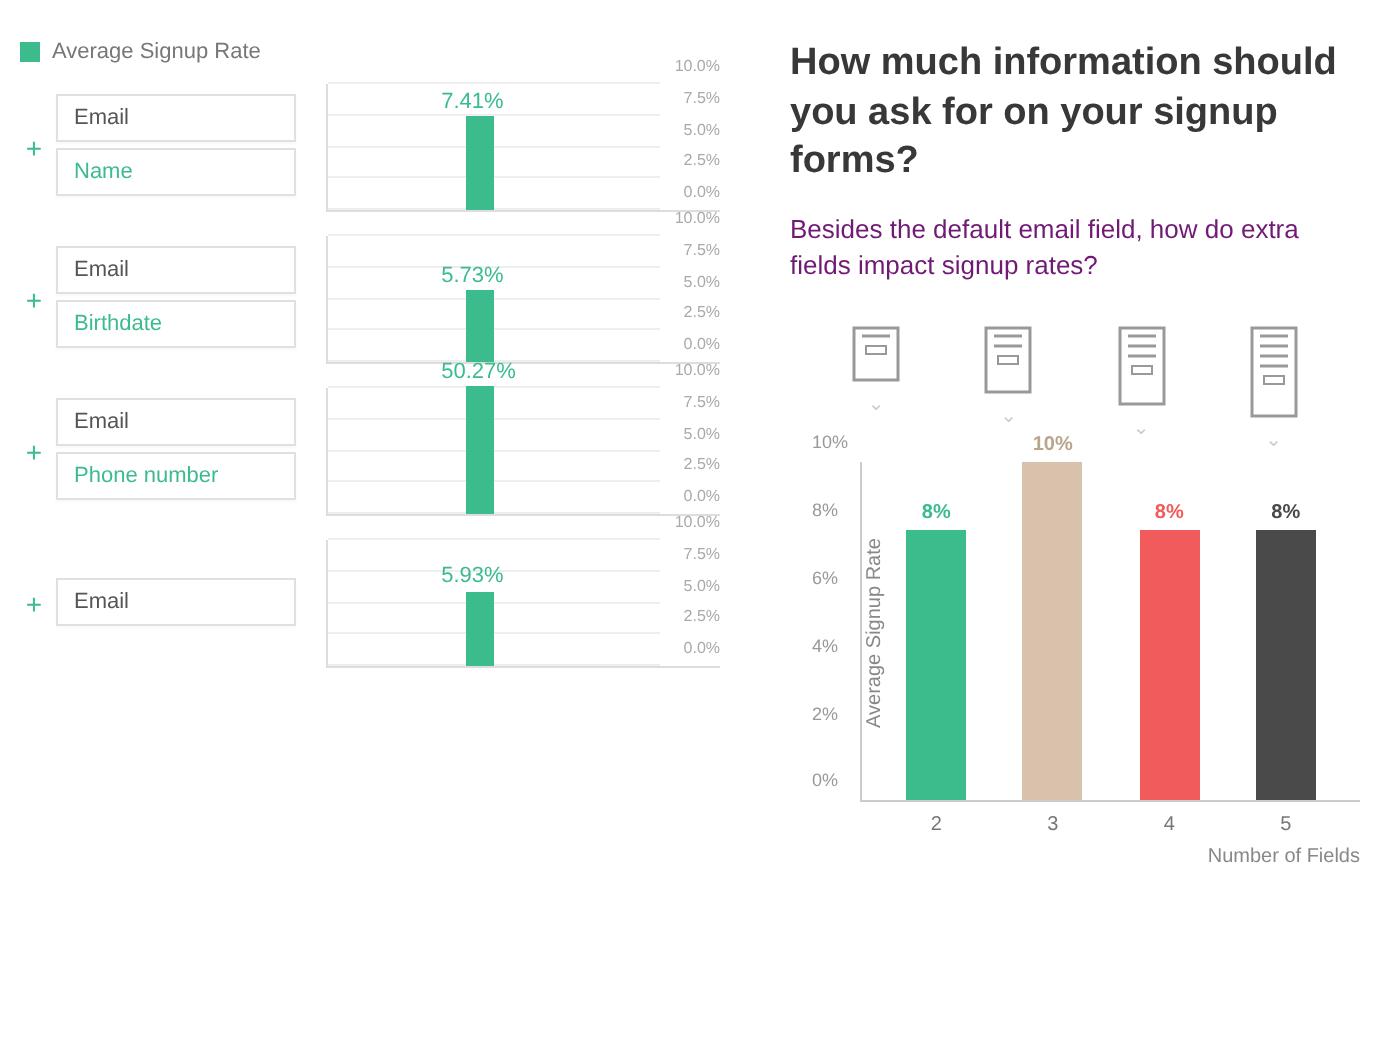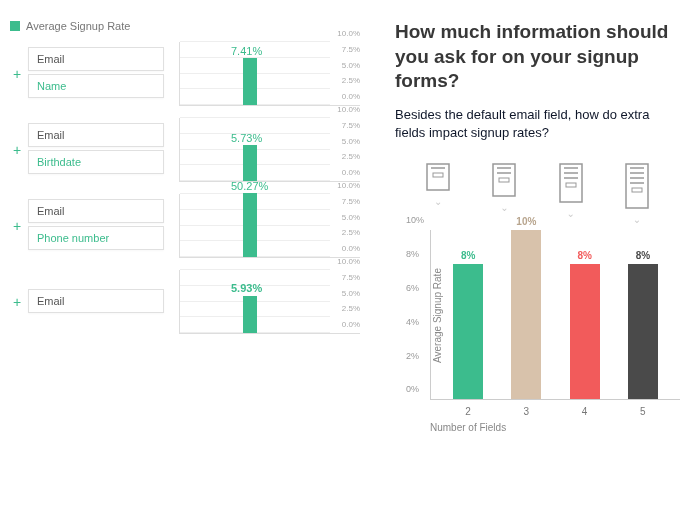--- a/index.html
+++ b/index.html
@@ -4,43 +4,43 @@
 <style>
 *{box-sizing:border-box;margin:0;padding:0}
 body{font-family:-apple-system,BlinkMacSystemFont,"Segoe UI",Helvetica,Arial,sans-serif;width:700px;height:531px;background:#fff;display:flex;padding:20px 10px}
 .left{width:370px;padding-right:20px}
 .right{width:300px;padding-left:15px}
 h2{font-size:19px;font-weight:600;color:#383838;line-height:1.3;margin-bottom:12px}
 .legend{display:flex;align-items:center;font-size:11px;color:#777;margin-bottom:10px}
 .legend-sw{width:10px;height:10px;background:#3cbc8d;margin-right:6px}
 .combo{display:flex;align-items:center;margin-bottom:12px}
 .plus{color:#3cbc8d;font-size:14px;width:14px;text-align:center}
-.fields{width:136px;margin-left:4px}
+.fields{width:120px;margin-left:4px}
 .field{border:1px solid #e0e0e0;padding:5px 8px;font-size:11px;margin-bottom:3px;background:#fff;box-shadow:0 1px 2px rgba(0,0,0,0.03)}
 .field.email{color:#555}
 .field.extra{color:#3cbc8d}
 .mini-chart{flex:1;height:64px;position:relative;margin-left:15px;border-left:1px solid #ddd;border-bottom:1px solid #ddd}
 .mini-chart .grid{position:absolute;left:0;right:30px;border-top:1px solid #eee}
 .mini-chart .bar{position:absolute;bottom:0;left:35%;width:14px;background:#3cbc8d}
 .mini-chart .val{position:absolute;left:calc(35% - 12px);font-size:11px;color:#3cbc8d;font-weight:500}
 .mini-chart .tick{position:absolute;right:0;font-size:8px;color:#aaa;transform:translateY(-50%)}
-.sub{font-size:13px;color:#0f172a;margin-bottom:20px;line-height:1.4}
+.sub{font-size:13px;color:#701a75;margin-bottom:20px;line-height:1.4}
 .forms-row{display:flex;justify-content:space-around;padding:0 10px;margin-bottom:5px}
 .form-ic{width:30px;display:flex;flex-direction:column;align-items:center}
 .form-ic svg{stroke:#999;fill:none}
 .form-ic .arrow{color:#ccc;font-size:10px;margin-top:2px}
 .big-chart{position:relative;height:200px;padding-left:35px;padding-bottom:30px}
 .big-chart .ylabel{position:absolute;left:-5px;top:50%;transform:rotate(-90deg) translateX(20px);transform-origin:center;font-size:10px;color:#888;white-space:nowrap}
 .big-chart .plot{position:relative;height:170px;border-left:1px solid #ccc;border-bottom:1px solid #ccc}
 .big-chart .gtick{position:absolute;left:-25px;font-size:9px;color:#999;transform:translateY(-50%)}
 .big-chart .bars{position:absolute;left:0;right:0;bottom:0;top:0;display:flex;justify-content:space-around;align-items:flex-end;padding:0 8px}
 .bbar{width:30px;position:relative}
 .bbar .lbl{position:absolute;top:-14px;left:0;right:0;text-align:center;font-size:10px;font-weight:600}
 .bbar .xl{position:absolute;bottom:-18px;left:0;right:0;text-align:center;font-size:10px;color:#777}
-.xlabel{text-align:left;font-size:10px;color:#888;margin-top:22px}
+.xlabel{text-align:right;font-size:10px;color:#888;margin-top:22px}
 </style>
 </head>
 <body>
 
 <div class="left">
   <div class="legend">
     <span class="legend-sw"></span>
     <span>Average Signup Rate</span>
   </div>
   <div id="combos">
@@ -117,21 +117,21 @@
           <div class="tick" style="bottom: 0%;">0.0%</div>
           <div class="grid" style="bottom: 25%;"></div>
           <div class="tick" style="bottom: 25%;">2.5%</div>
           <div class="grid" style="bottom: 50%;"></div>
           <div class="tick" style="bottom: 50%;">5.0%</div>
           <div class="grid" style="bottom: 75%;"></div>
           <div class="tick" style="bottom: 75%;">7.5%</div>
           <div class="grid" style="bottom: 100%;"></div>
           <div class="tick" style="bottom: 100%;">10.0%</div>
           <div class="bar" style="height: 59.3%;"></div>
-          <div class="val" style="bottom: 61.3%; font-weight: bold;">5.93%</div>
+          <div class="val" style="bottom: 61.3%;">5.93%</div>
         </div>
       </div>
     </div>
 </div>
 
 <div class="right">
   <h2>How much information should you ask for on your signup forms?</h2>
   <div class="sub">Besides the default email field, how do extra fields impact signup rates?</div>
   <div class="forms-row" id="forms-row">
       <div class="form-ic">

